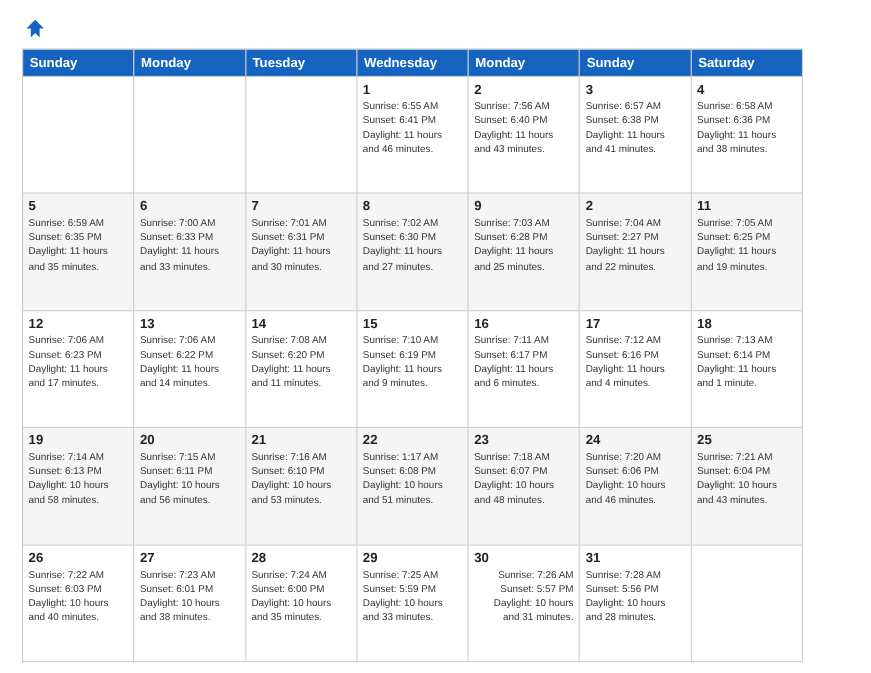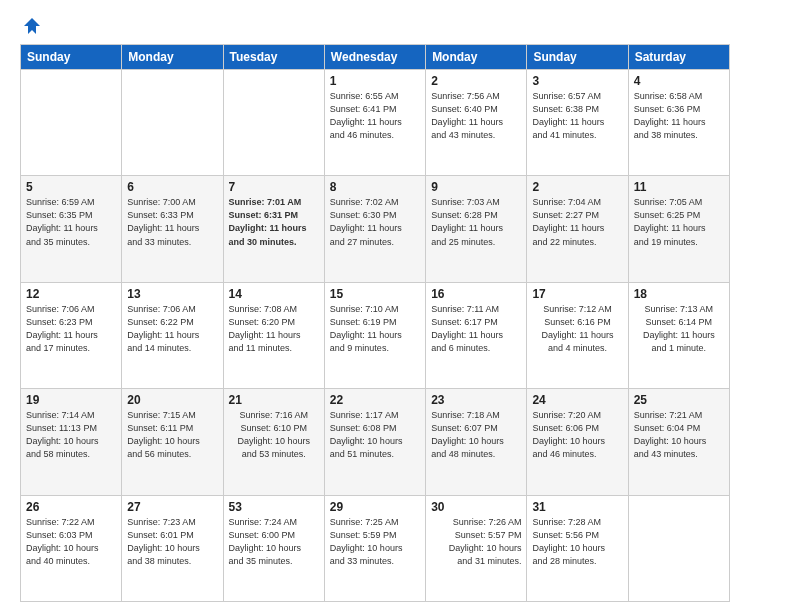--- a/index.html
+++ b/index.html
@@ -179,21 +179,21 @@
           </td>
           <td class="alt-row">
             <span class="day-number">6</span>
             <div class="day-info" style="white-space: pre-line;">Sunrise: 7:00 AM
 Sunset: 6:33 PM
 Daylight: 11 hours
 and 33 minutes.</div>
           </td>
           <td class="alt-row">
             <span class="day-number">7</span>
-            <div class="day-info" style="white-space: pre-line; font-weight: bold;">Sunrise: 7:01 AM
+            <div class="day-info" style="white-space: pre-line;">Sunrise: 7:01 AM
 Sunset: 6:31 PM
 Daylight: 11 hours
 and 30 minutes.</div>
           </td>
           <td class="alt-row">
             <span class="day-number">8</span>
             <div class="day-info" style="white-space: pre-line;">Sunrise: 7:02 AM
 Sunset: 6:30 PM
 Daylight: 11 hours
 and 27 minutes.</div>
@@ -251,51 +251,51 @@
           </td>
           <td>
             <span class="day-number">16</span>
             <div class="day-info" style="white-space: pre-line;">Sunrise: 7:11 AM
 Sunset: 6:17 PM
 Daylight: 11 hours
 and 6 minutes.</div>
           </td>
           <td>
             <span class="day-number">17</span>
-            <div class="day-info" style="white-space: pre-line; text-align: center;">Sunrise: 7:12 AM
+            <div class="day-info" style="white-space: pre-line;">Sunrise: 7:12 AM
 Sunset: 6:16 PM
 Daylight: 11 hours
 and 4 minutes.</div>
           </td>
           <td>
             <span class="day-number">18</span>
-            <div class="day-info" style="white-space: pre-line; text-align: center;">Sunrise: 7:13 AM
+            <div class="day-info" style="white-space: pre-line;">Sunrise: 7:13 AM
 Sunset: 6:14 PM
 Daylight: 11 hours
 and 1 minute.</div>
           </td>
         </tr>
         <tr>
           <td class="alt-row">
             <span class="day-number">19</span>
             <div class="day-info" style="white-space: pre-line;">Sunrise: 7:14 AM
-Sunset: 11:13 PM
+Sunset: 6:13 PM
 Daylight: 10 hours
 and 58 minutes.</div>
           </td>
           <td class="alt-row">
             <span class="day-number">20</span>
             <div class="day-info" style="white-space: pre-line;">Sunrise: 7:15 AM
 Sunset: 6:11 PM
 Daylight: 10 hours
 and 56 minutes.</div>
           </td>
           <td class="alt-row">
             <span class="day-number">21</span>
-            <div class="day-info" style="white-space: pre-line; text-align: center;">Sunrise: 7:16 AM
+            <div class="day-info" style="white-space: pre-line;">Sunrise: 7:16 AM
 Sunset: 6:10 PM
 Daylight: 10 hours
 and 53 minutes.</div>
           </td>
           <td class="alt-row">
             <span class="day-number">22</span>
             <div class="day-info" style="white-space: pre-line;">Sunrise: 1:17 AM
 Sunset: 6:08 PM
 Daylight: 10 hours
 and 51 minutes.</div>
@@ -331,21 +331,21 @@
 and 40 minutes.</div>
           </td>
           <td>
             <span class="day-number">27</span>
             <div class="day-info" style="white-space: pre-line;">Sunrise: 7:23 AM
 Sunset: 6:01 PM
 Daylight: 10 hours
 and 38 minutes.</div>
           </td>
           <td>
-            <span class="day-number">53</span>
+            <span class="day-number">28</span>
             <div class="day-info" style="white-space: pre-line;">Sunrise: 7:24 AM
 Sunset: 6:00 PM
 Daylight: 10 hours
 and 35 minutes.</div>
           </td>
           <td>
             <span class="day-number">29</span>
             <div class="day-info" style="white-space: pre-line;">Sunrise: 7:25 AM
 Sunset: 5:59 PM
 Daylight: 10 hours

